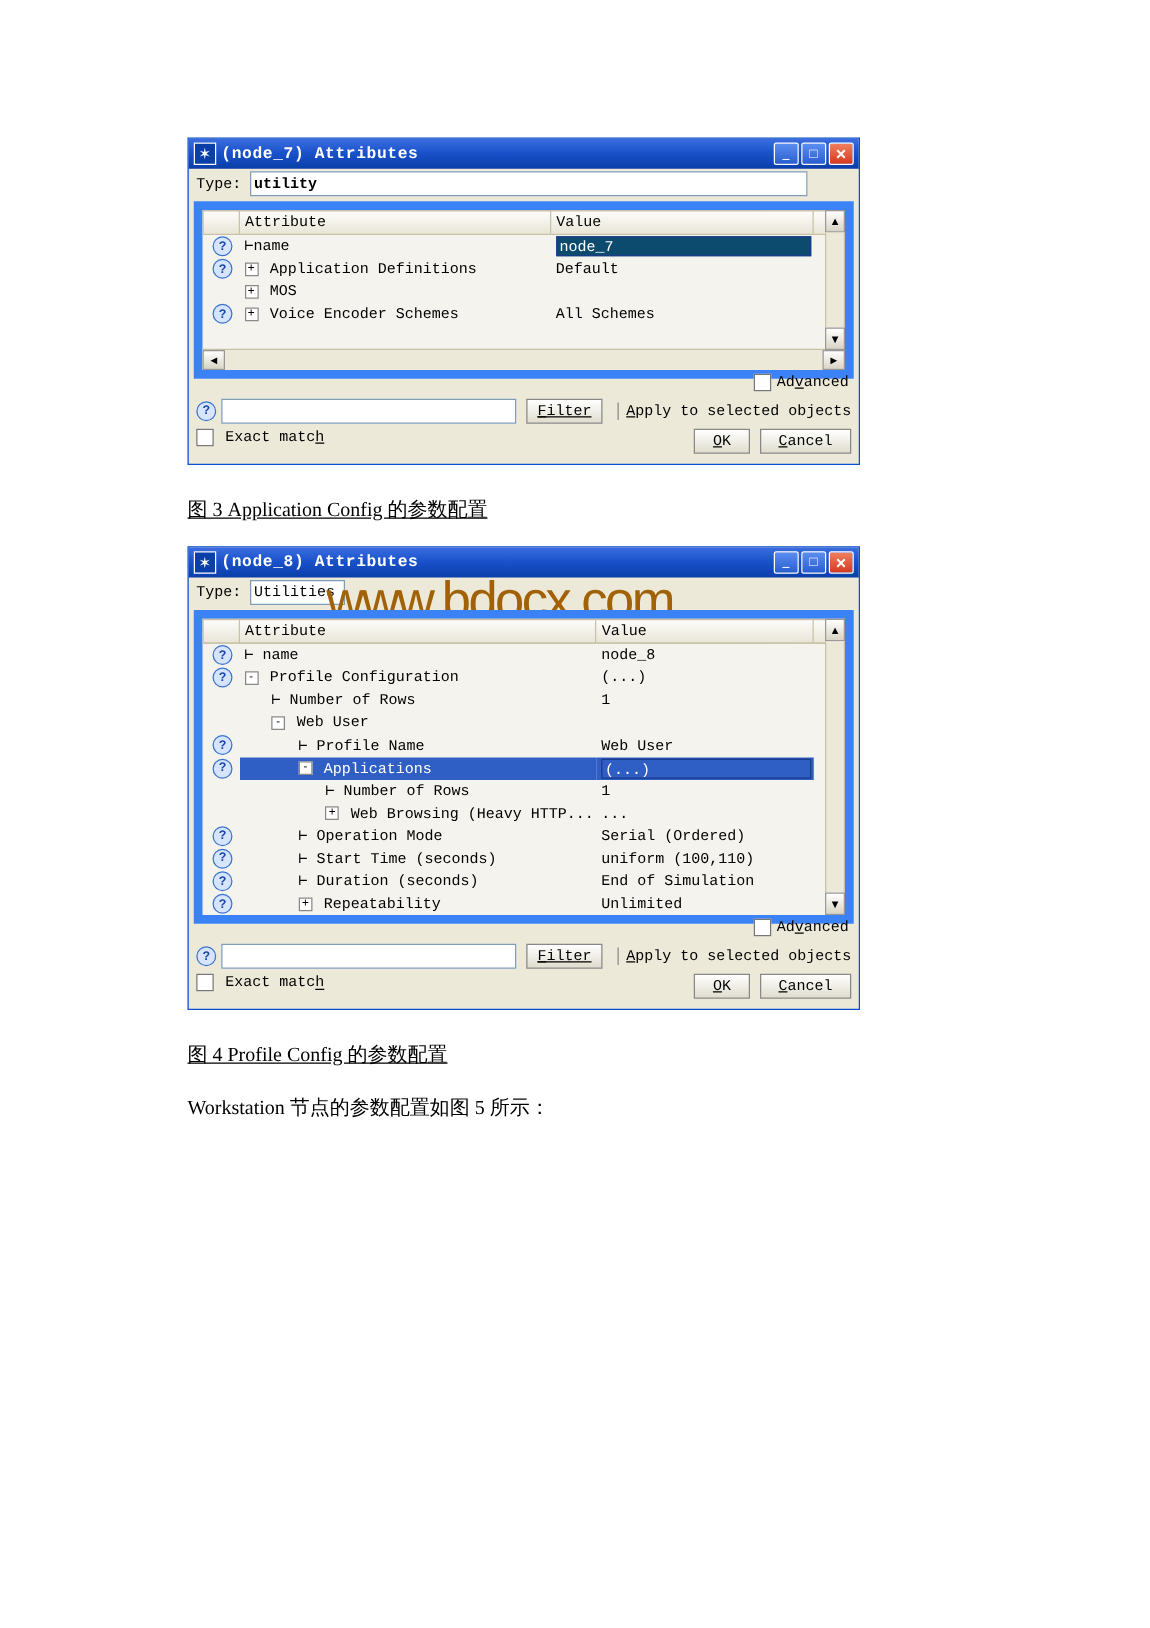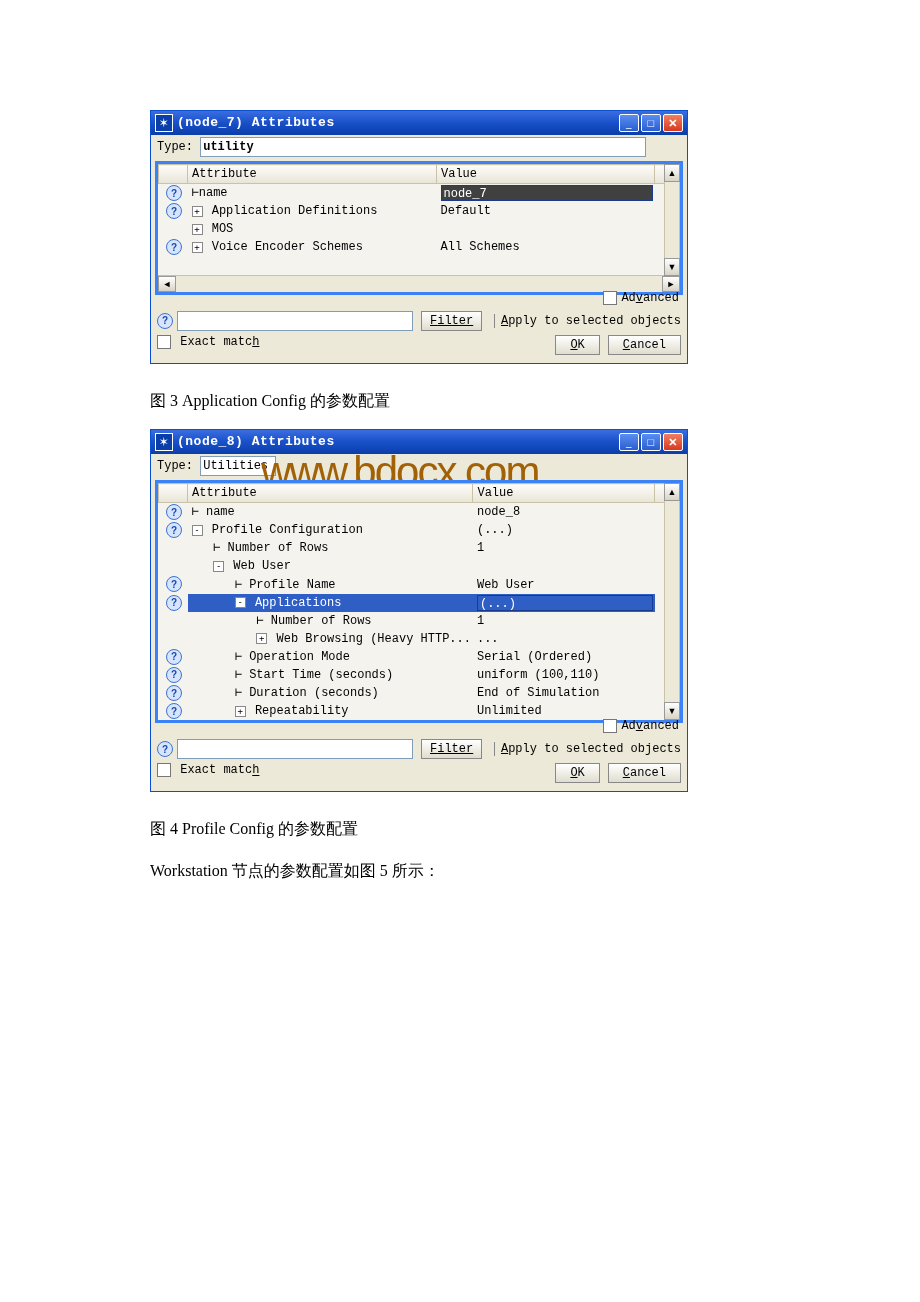--- a/index.html
+++ b/index.html
@@ -42,21 +42,21 @@
   }
   .toprow input {
     font: 12px "Courier New", monospace;
     border:1px solid #7f9db9;
     background:#fff;
     padding:1px 2px;
     height:16px;
   }
   .grid {
     margin: 0 4px;
-    border:3px solid #3b82f6;
+    border:7px solid #3b82f6;
     background:#f4f3ee;
     position:relative;
   }
   .grid table {
     width:100%;
     border-collapse:collapse;
     font:12px/16px "Courier New", monospace;
   }
   .grid thead th {
     background: linear-gradient(#fdfcf9,#e8e5d6);
@@ -107,21 +107,21 @@
     font:12px "Courier New", monospace;
   }
   .footer-row1{ display:flex;align-items:center; }
   .footer-row1 .left{ flex:0 0 auto;display:flex;align-items:center;gap:4px; }
   .footer-row1 .left input[type=text]{ width:230px;height:16px;border:1px solid #7f9db9;font:12px "Courier New"; }
   .footer-row1 .filter-btn{ height:20px;padding:0 8px;border:1px solid #888;background:linear-gradient(#fff,#e0ddce);font:12px "Courier New";text-decoration:underline;text-decoration-color:#000; }
   .footer-row1 .adv{ margin-left:auto;display:flex;align-items:center;gap:2px; }
   .footer-row2{ display:flex;align-items:flex-start;margin-top:4px; }
   .footer-row2 .exact{ flex:1; }
   .btn{ height:20px;padding:0 14px;border:1px solid #888;background:linear-gradient(#fff,#e0ddce);font:12px "Courier New"; margin-left:8px;}
-  .caption{ font:16px/1.6 "SimSun","Microsoft YaHei"; margin:24px 0 16px 0; }
+  .caption{ font:16px/1.6 "SimSun","Microsoft YaHei"; margin:24px 0 16px 0;text-decoration:underline; }
   .mid-text{ font:16px/1.6 "SimSun","Microsoft YaHei"; margin-bottom:16px; }
   .cbox{ width:12px;height:12px;border:1px solid #777;background:#fff;display:inline-block;vertical-align:middle;margin-right:2px;}
   .underline{ text-decoration:underline; }
   .watermark{ position:absolute;top:20px;left:60px;right:10px;font:48px Arial;color:#a16207;letter-spacing:-2px;pointer-events:none;z-index:0;white-space:nowrap;overflow:hidden;}
   .grid2-wrap{ position:relative; }
 </style>
 </head>
 <body>
 
 <div class="page">
@@ -148,21 +148,21 @@
             <th style="width:240px">Attribute</th>
             <th>Value</th>
             <th style="width:16px"></th>
           </tr>
         </thead>
         <tbody id="win1-body">
             <tr>
               <td class="iconcol"><span class="qmark">?</span></td>
               <td class="treeline"><span>⊢name</span></td>
               <td>
-                <span class="val-wrap" style="background:#404040;color:#fff;border-color:#1a3a8a">node_7</span>
+                <span class="val-wrap" style="background:#0c4a6e;color:#fff;border-color:#1a3a8a">node_7</span>
               </td>
               <td style="width: 16px;"></td>
             </tr>
             <tr>
               <td class="iconcol"><span class="qmark">?</span></td>
               <td class="treeline"><span class="expander">+</span> <span>Application Definitions</span></td>
               <td>Default</td>
               <td style="width: 16px;"></td>
             </tr>
             <tr>

